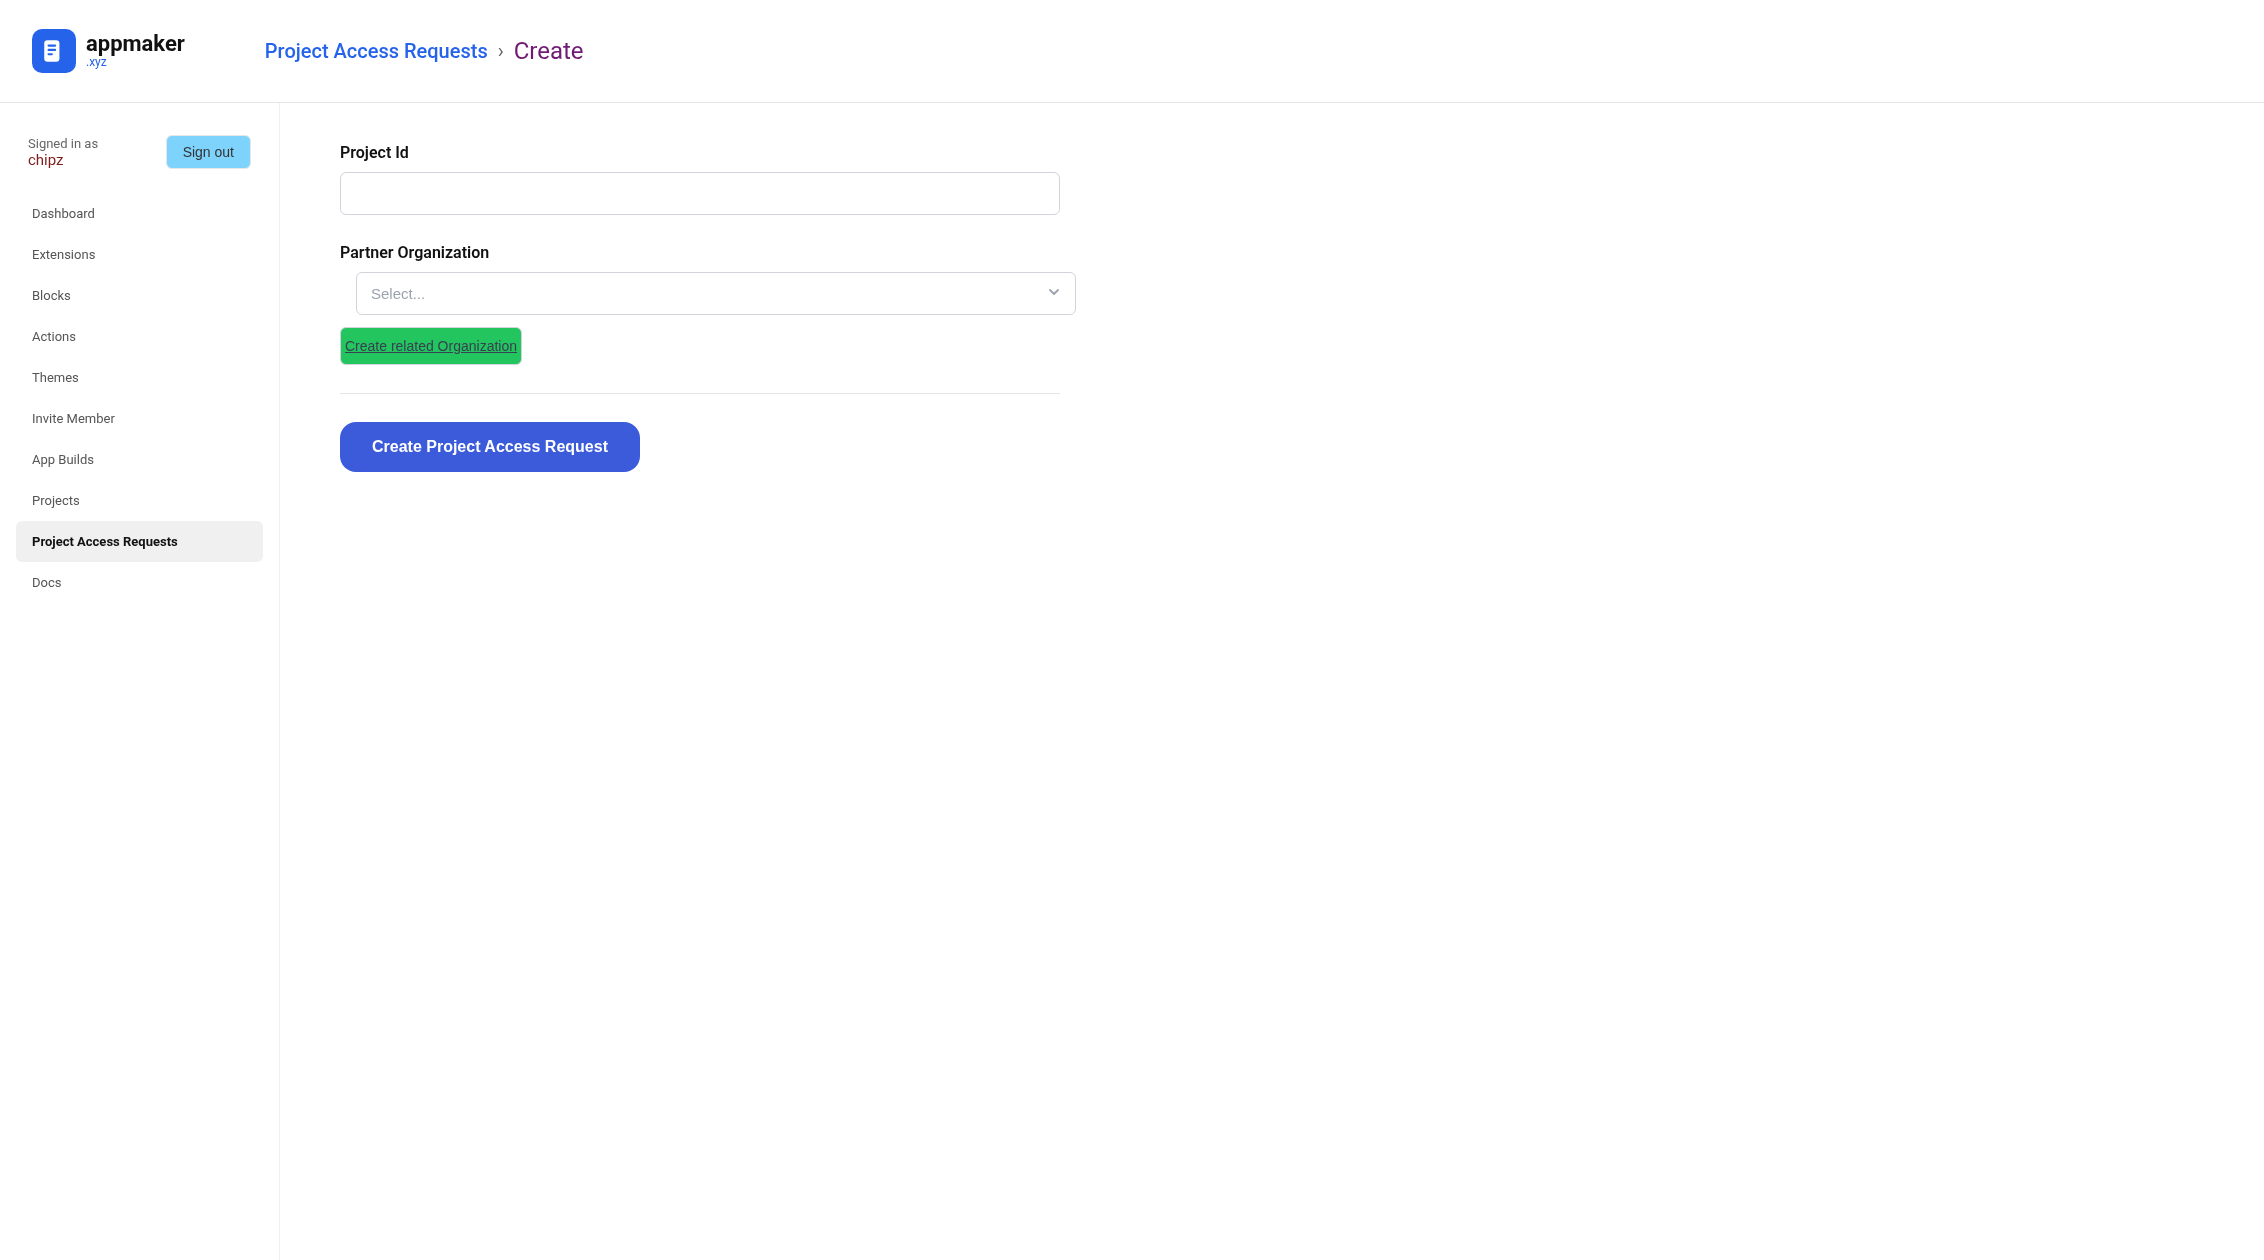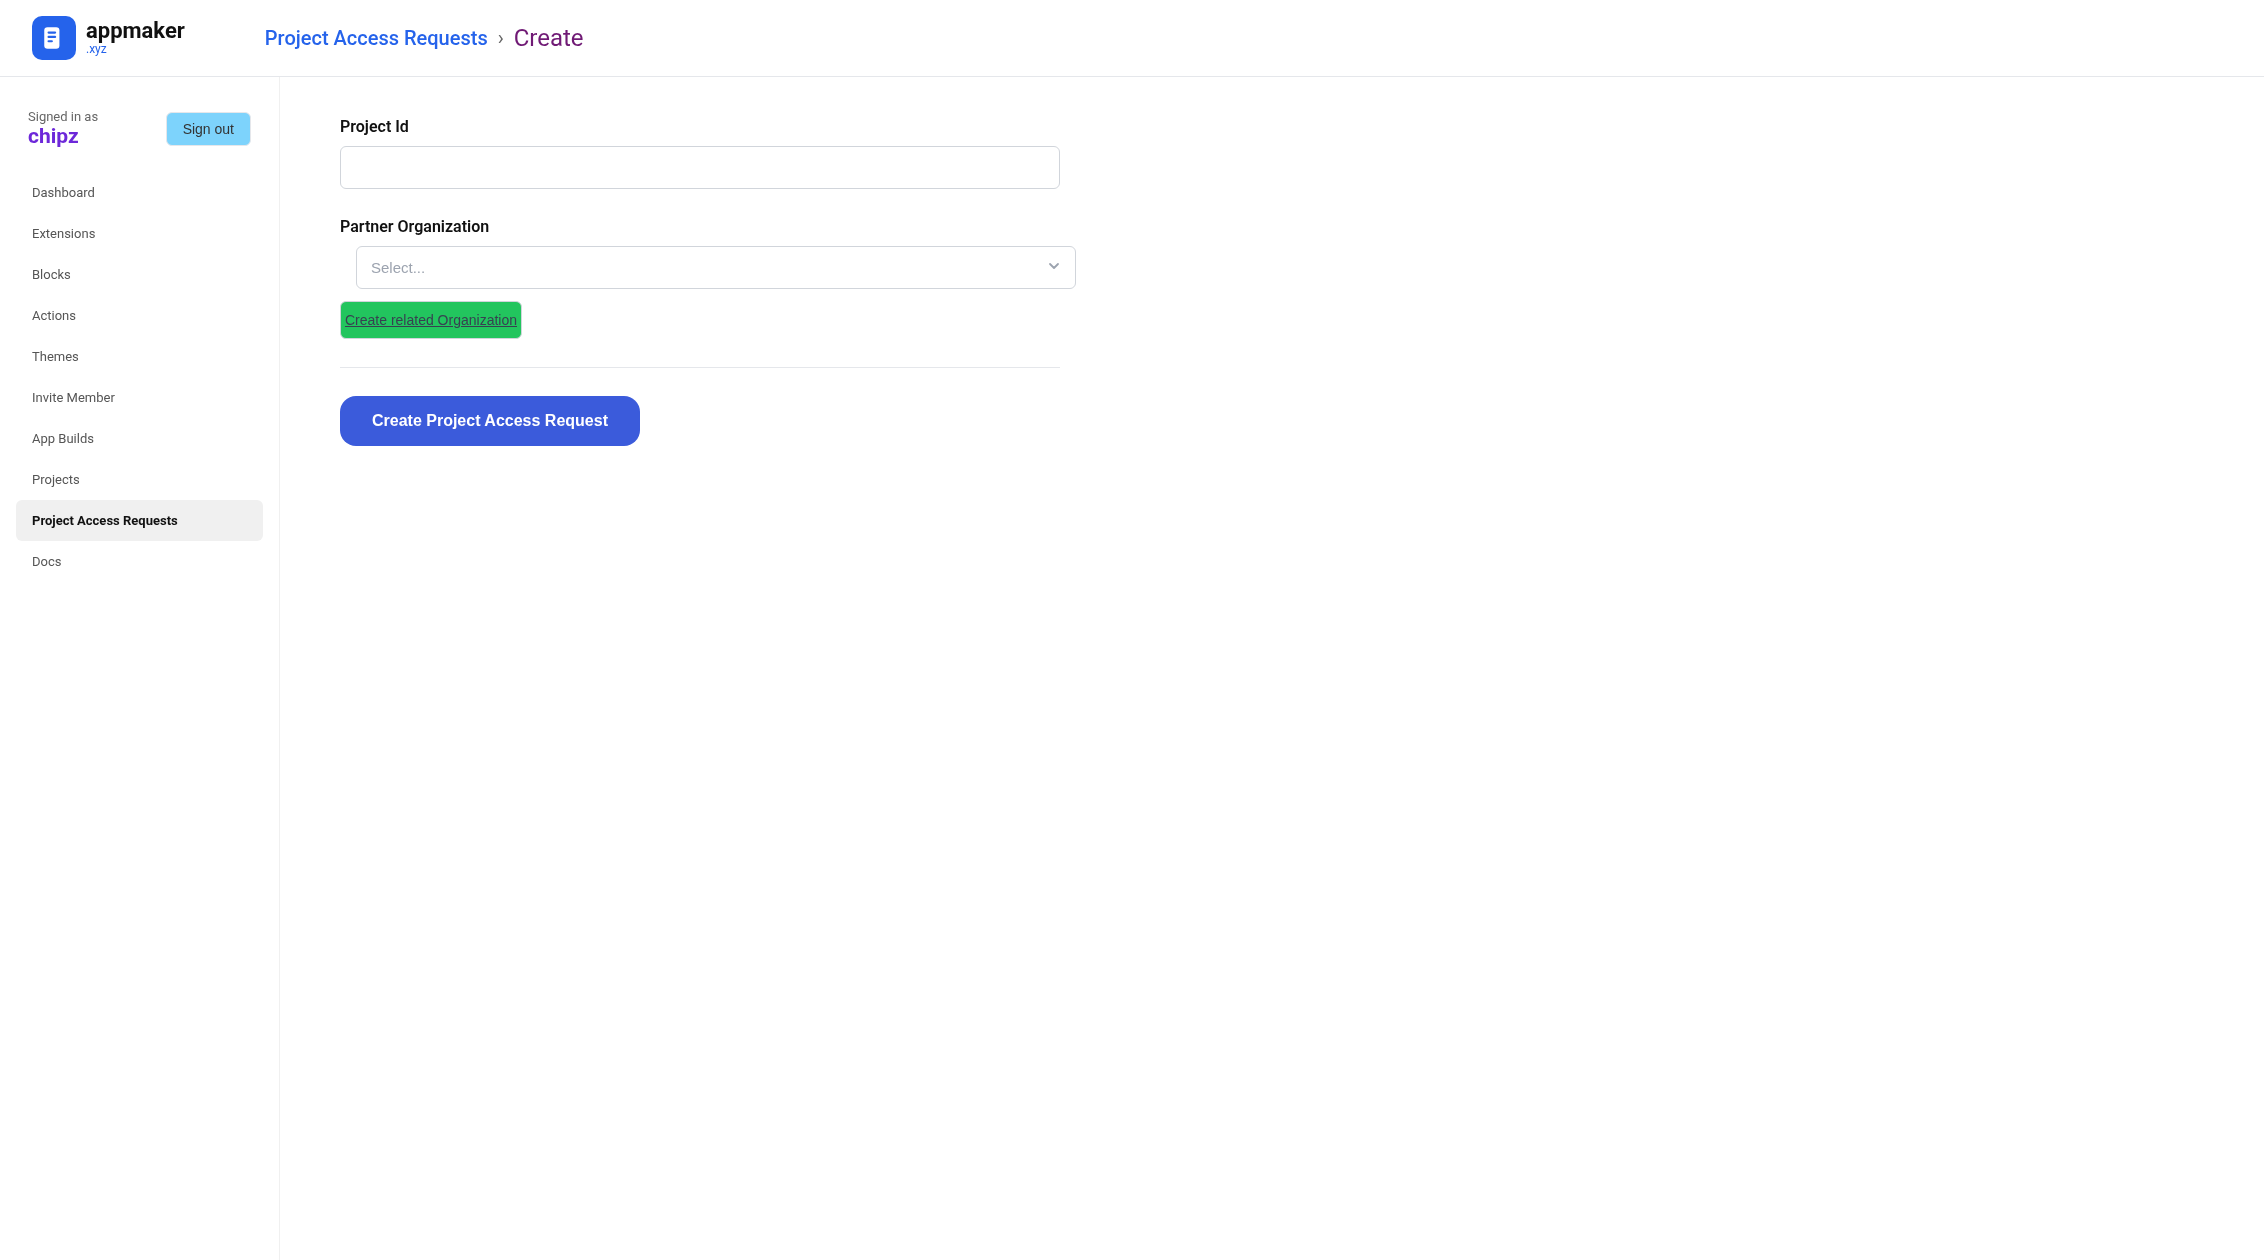--- a/index.html
+++ b/index.html
@@ -7,21 +7,21 @@
       font-family: -apple-system, BlinkMacSystemFont, 'Segoe UI', Roboto, Helvetica, Arial, sans-serif;
       background: #ffffff;
       color: #333;
       font-size: 16px;
     }
 
     
     .header {
       display: flex;
       align-items: center;
-      padding: 16px 32px;
+      padding: 29px 32px;
       border-bottom: 1px solid #e5e7eb;
     }
     .logo-area {
       display: flex;
       align-items: center;
       gap: 10px;
     }
     .logo-icon {
       width: 44px;
       height: 44px;
@@ -91,23 +91,23 @@
     }
     .user-info {
       display: flex;
       flex-direction: column;
     }
     .signed-in-label {
       font-size: 13px;
       color: #666;
     }
     .username {
-      font-size: 21px;
-      font-weight: 700;
-      color: #6d28d9;
+      font-size: 15px;
+      font-weight: 400;
+      color: #7f1d1d;
     }
     .sign-out-btn {
       background: #7dd3fc;
       border: 1px solid #e5e7eb;
       border-radius: 6px;
       padding: 8px 16px;
       font-size: 14px;
       color: #333;
       cursor: pointer;
     }

